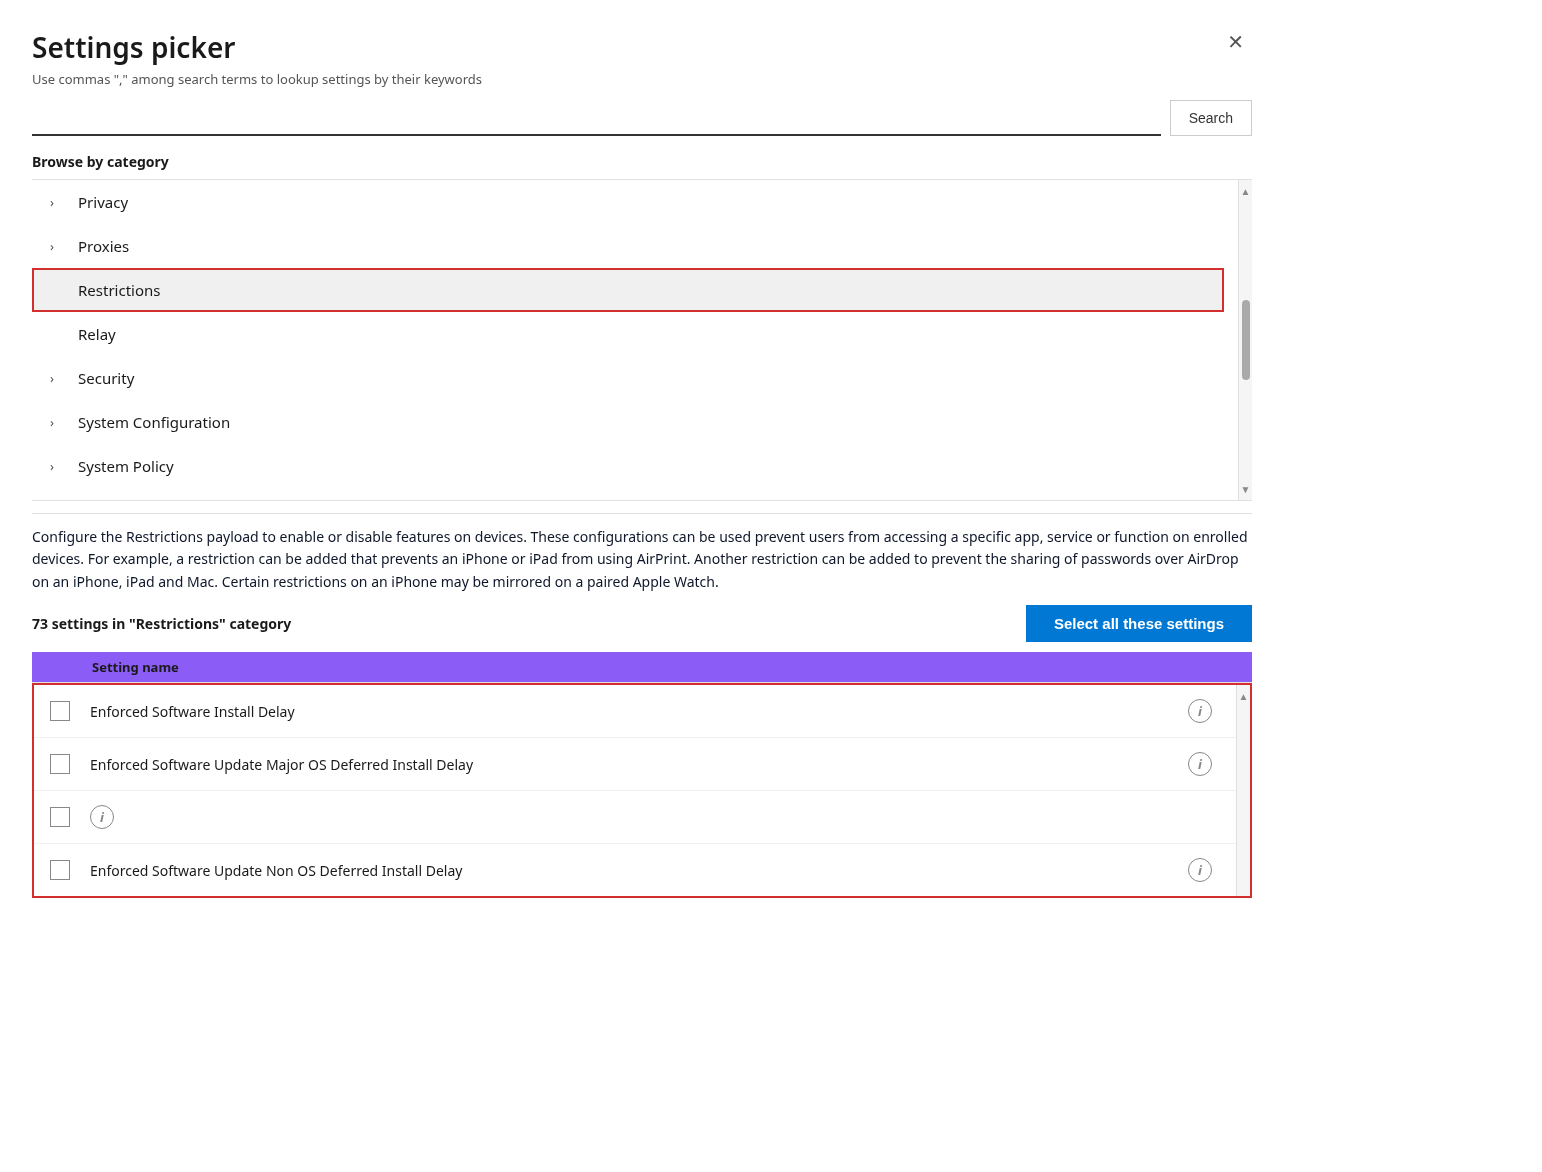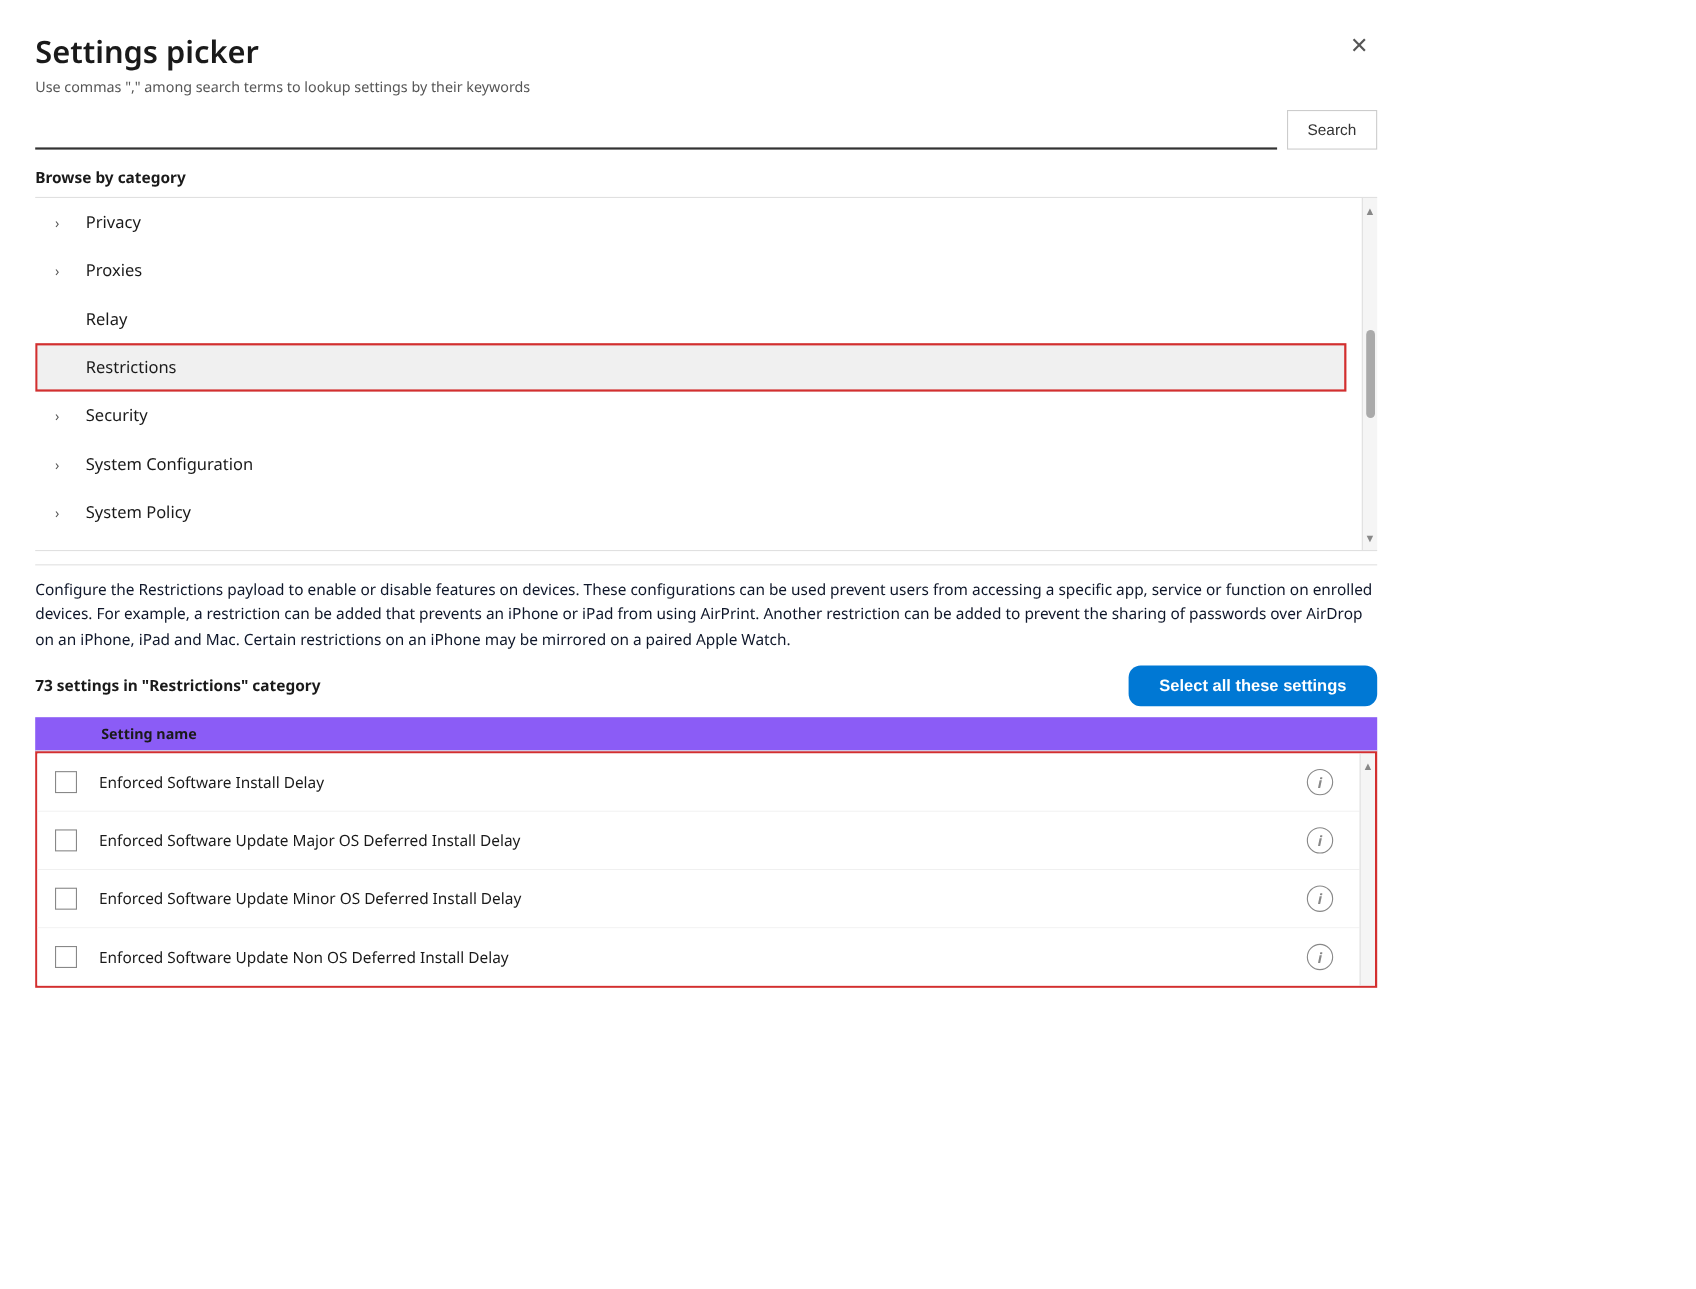--- a/index.html
+++ b/index.html
@@ -154,21 +154,21 @@
       font-weight: 700;
     }
     .select-all-btn {
       background: #0078d4;
       color: #fff;
       border: none;
       padding: 10px 28px;
       font-size: 15px;
       font-weight: 600;
       cursor: pointer;
-      border-radius: 11px;
+      border-radius: 0;
       min-width: 220px;
     }
     .settings-table-header {
       font-size: 13px;
       font-weight: 700;
       padding: 6px 16px 6px 60px;
       background: #8b5cf6;
       border-bottom: 1px solid #e0e0e0;
     }
     .settings-list-container {
@@ -266,28 +266,28 @@
         <div class="category-item">
           <span class="chevron">›</span>
           <span>Privacy</span>
         </div>
 
         <div class="category-item">
           <span class="chevron">›</span>
           <span>Proxies</span>
         </div>
 
-        <div class="category-item">
-          <span class="indent"></span>
-          <span>Relay</span>
-        </div>
-
         <div class="category-item selected">
           <span class="indent"></span>
           <span>Restrictions</span>
+        </div>
+
+        <div class="category-item">
+          <span class="indent"></span>
+          <span>Relay</span>
         </div>
 
         <div class="category-item">
           <span class="chevron">›</span>
           <span>Security</span>
         </div>
 
         <div class="category-item">
           <span class="chevron">›</span>
           <span>System Configuration</span>
@@ -336,21 +336,20 @@
       </div>
 
       <div class="setting-row">
         <div class="setting-checkbox"></div>
         <span class="setting-name">Enforced Software Update Major OS Deferred Install Delay</span>
         <div class="info-icon">i</div>
       </div>
 
       <div class="setting-row">
         <div class="setting-checkbox"></div>
-        <span class="setting-name">Enforced Software Update Minor OS Deferred Install Delay</span>
         <div class="info-icon">i</div>
       </div>
 
       <div class="setting-row">
         <div class="setting-checkbox"></div>
         <span class="setting-name">Enforced Software Update Non OS Deferred Install Delay</span>
         <div class="info-icon">i</div>
       </div>
 
     </div>

